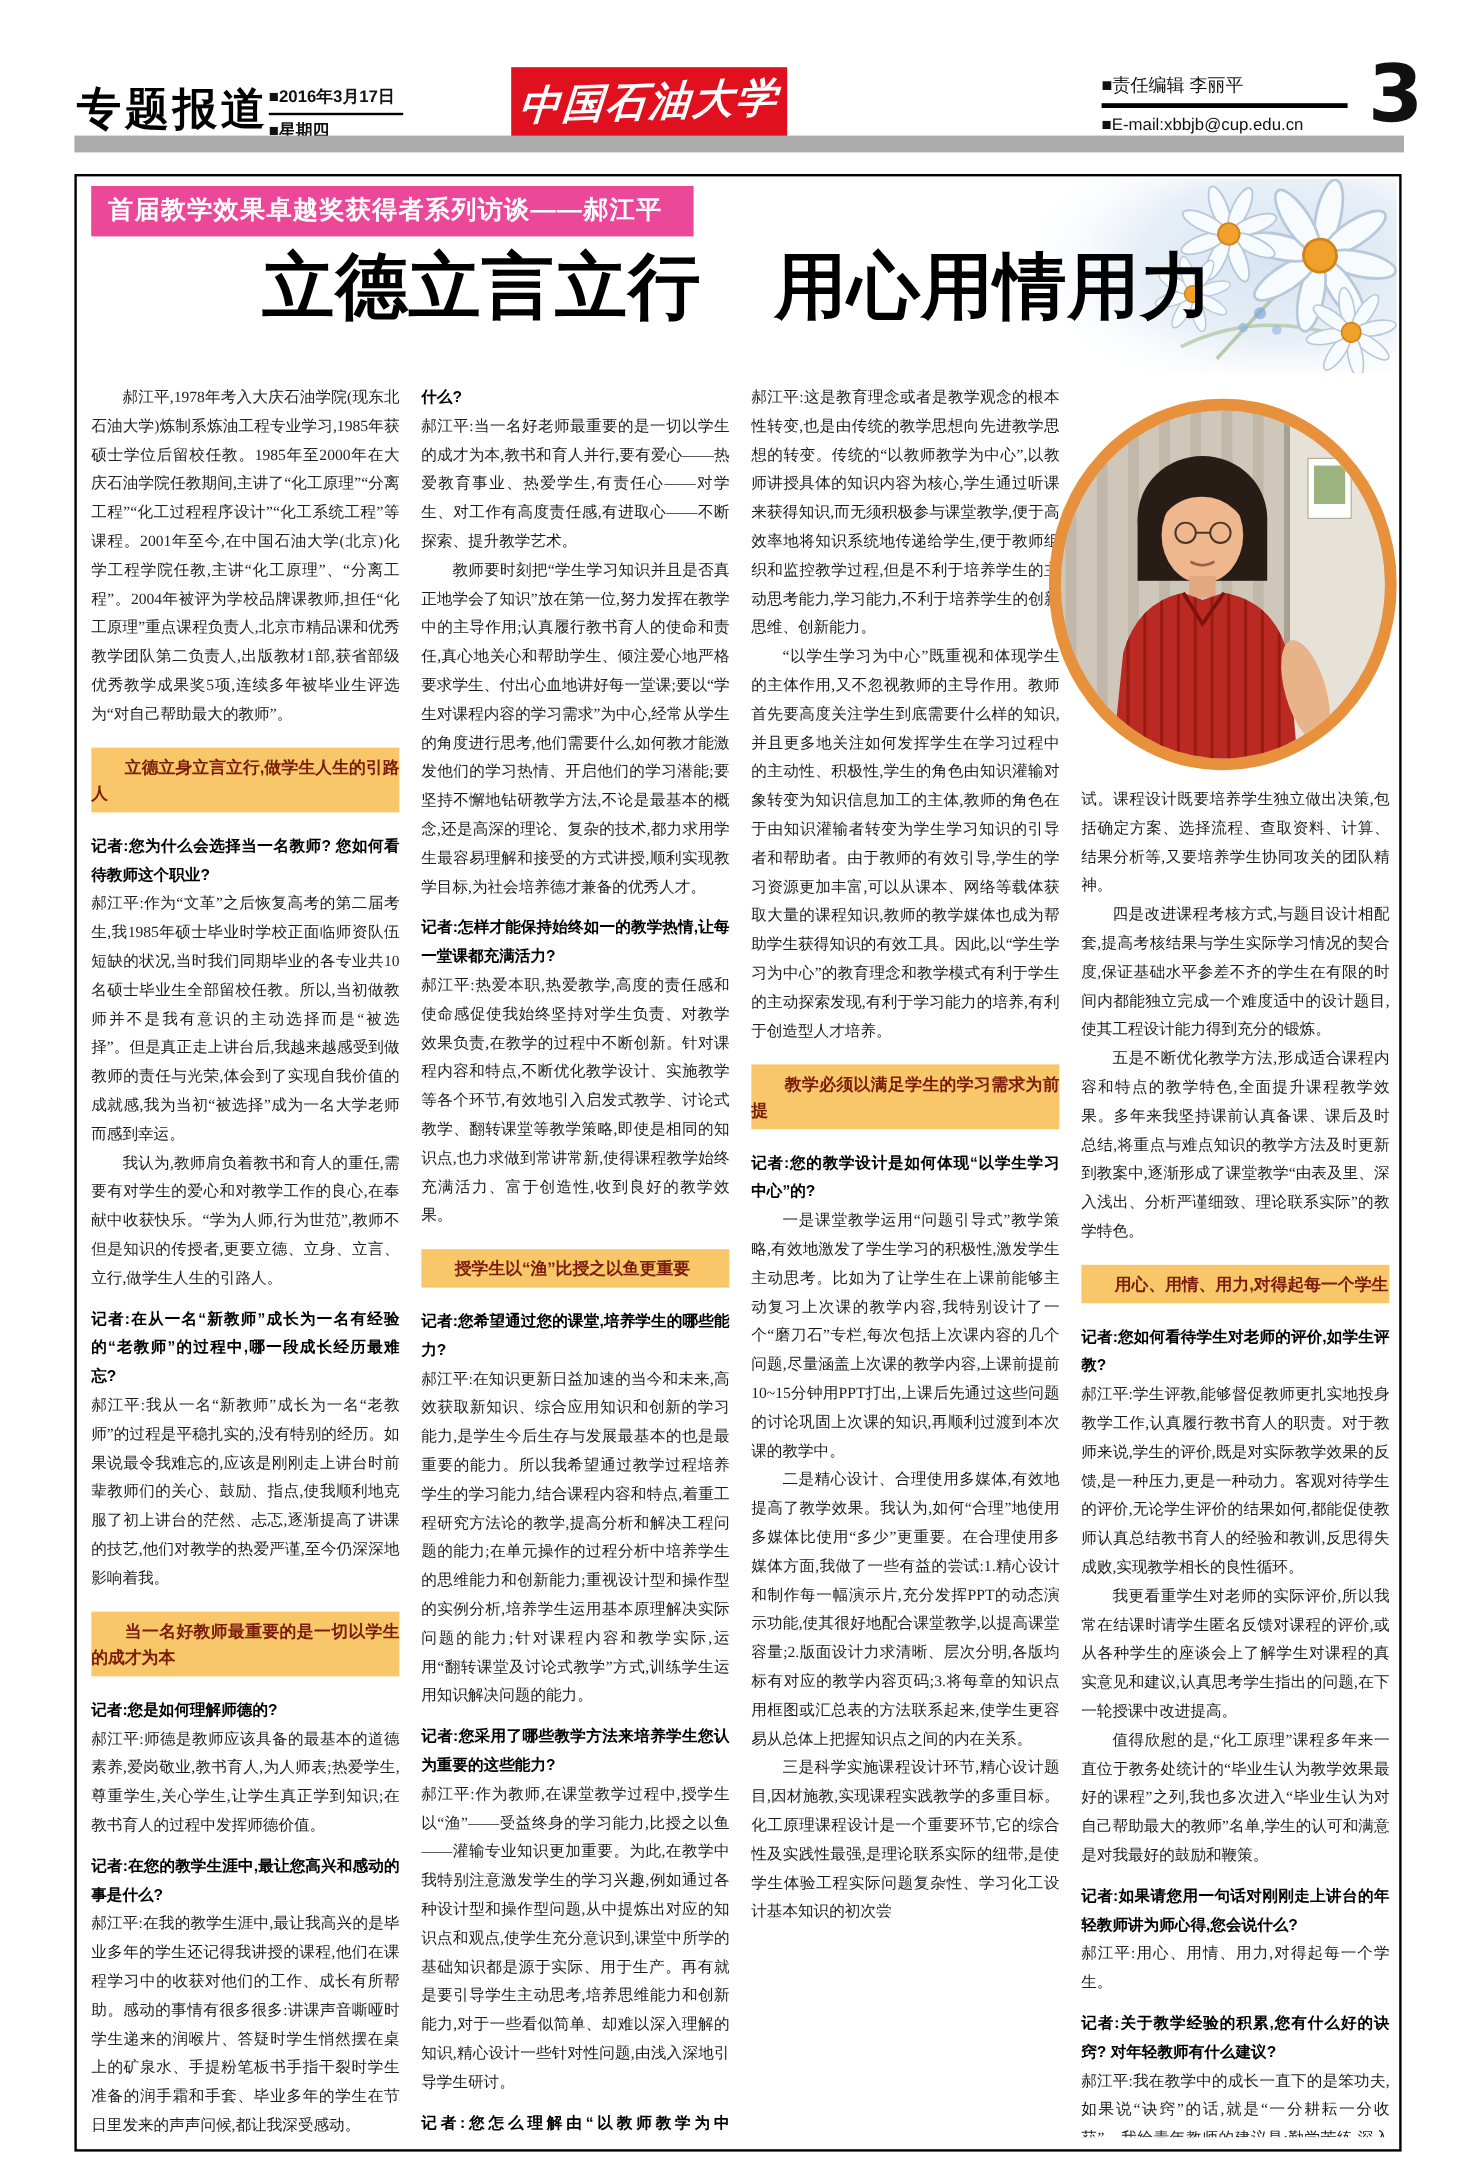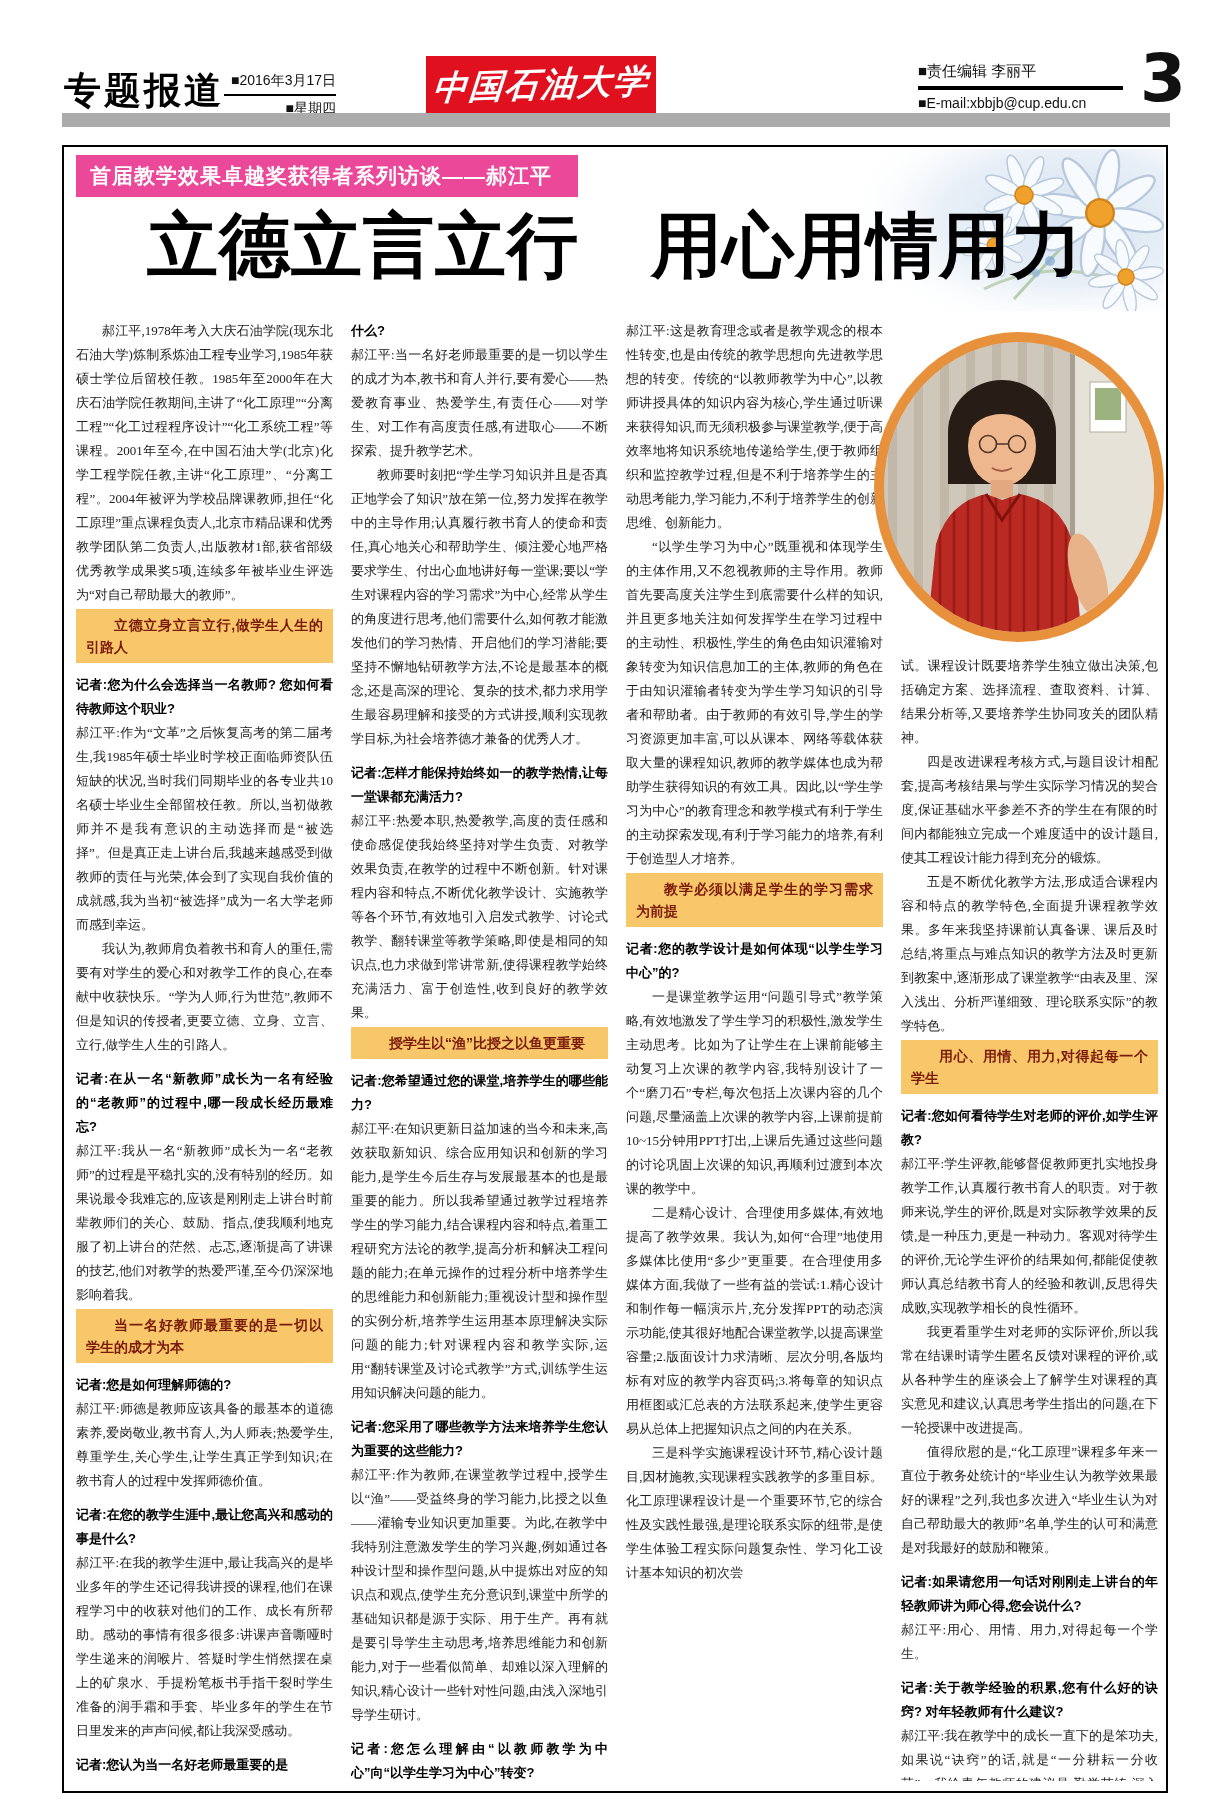--- a/index.html
+++ b/index.html
@@ -1,53 +1,53 @@
 <!DOCTYPE html>
 <html><head>
 <meta charset="utf-8">
 <style>
   html,body{margin:0;padding:0;background:#e9e9e9;}
   .page{position:relative;width:1232px;height:1817px;background:#ffffff;margin:0 auto;overflow:hidden;
         font-family:"Liberation Sans",sans-serif;color:#111;}
   
   .section-title{position:absolute;left:64px;top:66px;font-size:37px;font-weight:900;letter-spacing:3px;color:#000;}
-  .date-block{position:absolute;left:224px;top:72px;font-size:14px;font-weight:400;text-align:right;}
+  .date-block{position:absolute;left:224px;top:72px;font-size:14px;font-weight:700;}
   .date-top{padding-bottom:4px;border-bottom:2px solid #000;min-width:112px;}
   .date-bottom{padding-top:4px;}
   .masthead{position:absolute;left:426px;top:56px;width:230px;height:58px;background:#e0101e;
             display:flex;align-items:center;justify-content:center;}
   .masthead span{color:#fff;font-family:"Liberation Serif",serif;font-style:italic;font-weight:900;
                  font-size:34px;letter-spacing:2px;transform:skewX(-6deg) rotate(-2deg);white-space:nowrap;}
   .editor-block{position:absolute;left:918px;top:62px;width:205px;font-size:15px;}
   .editor-top{padding-bottom:5px;}
   .editor-rule{height:4px;background:#000;}
   .editor-bottom{padding-top:5px;font-size:14px;}
   .page-num{position:absolute;left:1140px;top:40px;font-size:66px;font-weight:900;font-family:"DejaVu Sans",sans-serif;}
   .gray-bar{position:absolute;left:62px;top:113px;width:1108px;height:14px;background:#ababab;}
   
   .frame{position:absolute;left:62px;top:145px;width:1106px;height:1648px;border:2px solid #000;box-sizing:border-box;}
   .banner{position:absolute;left:12px;top:8px;width:502px;height:42px;background:#ec4899;color:#fff;
           font-size:21px;font-weight:bold;line-height:42px;padding-left:14px;letter-spacing:1px;
           box-sizing:border-box;white-space:nowrap;z-index:2;}
   .flowers{position:absolute;right:2px;top:2px;width:300px;height:162px;z-index:0;}
-  .headline{position:absolute;left:0;top:52px;width:100%;text-align:center;font-size:71px;font-weight:900;
+  .headline{position:absolute;left:0;top:52px;width:100%;text-align:center;font-size:60px;font-weight:900;
             letter-spacing:1px;color:#000;z-index:1;font-family:"DejaVu Sans",sans-serif;white-space:nowrap;}
   .photo{position:absolute;right:2px;top:185px;width:290px;height:310px;z-index:2;}
   
   .body{position:absolute;left:12px;top:172px;width:1082px;height:1462px;display:flex;gap:18px;z-index:1;}
   .col{width:257px;height:1462px;overflow:hidden;font-size:13px;line-height:24px;text-align:justify;}
   .col4{padding-top:335px;box-sizing:border-box;}
   .col p{margin:0;}
   .intro{font-family:"Liberation Serif",serif;color:#222;text-indent:2em;}
   .q{font-weight:bold;margin-top:10px !important;color:#000;}
   .q.first{margin-top:0 !important;}
   .a{font-family:"Liberation Serif",serif;color:#1c1c1c;}
   .ind{text-indent:2em;}
   .sh{background:#f8c76a;color:#7b1b0c;font-weight:bold;font-size:14px;line-height:22px;
-      padding:5px 10px;margin:2px 0;text-indent:2em;}
+      padding:5px 0;margin:16px 0;text-indent:2em;}
 </style>
 </head>
 <body>
 
 <div class="page">
 
   <div class="section-title">专题报道</div>
 
   <div class="date-block">
     <div class="date-top">■2016年3月17日</div>

